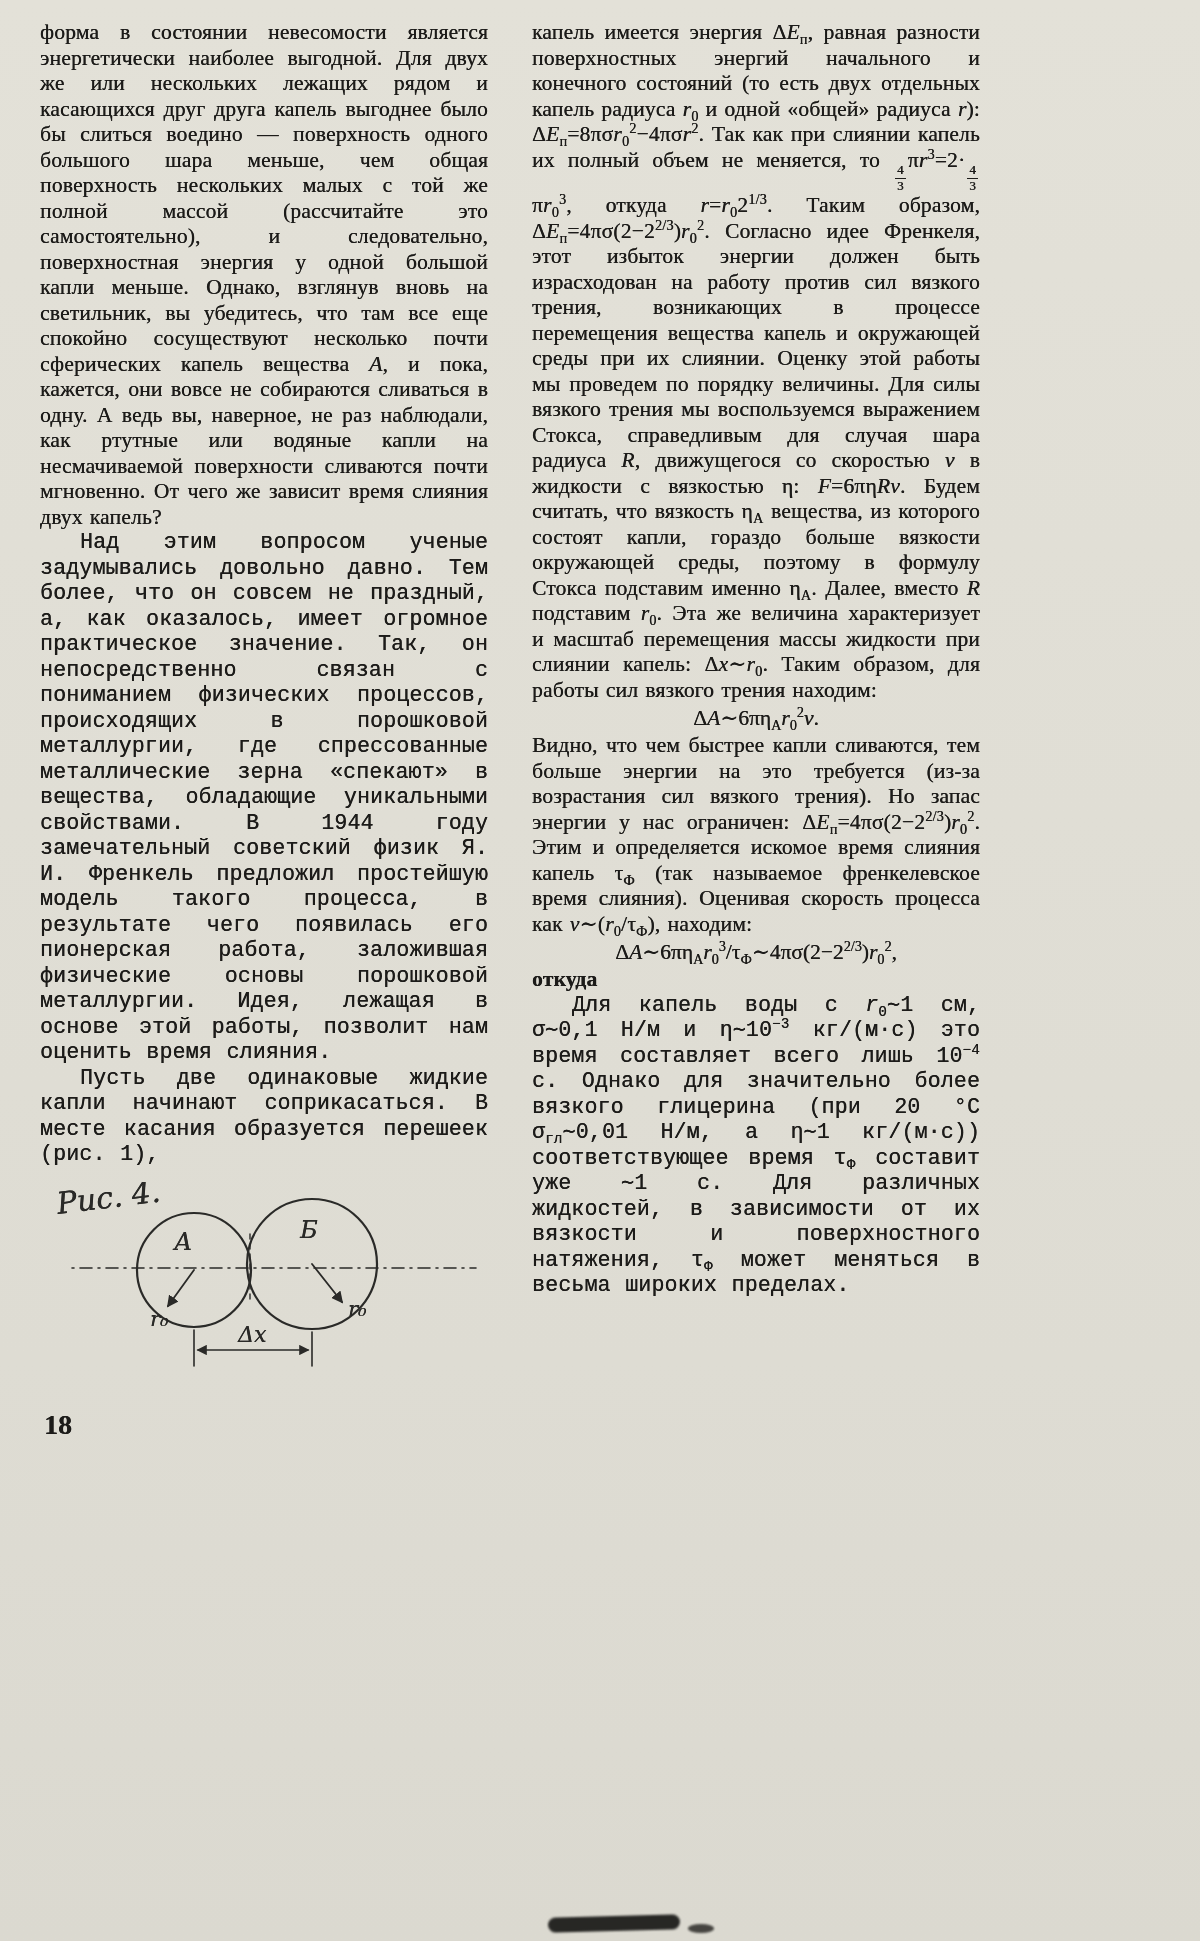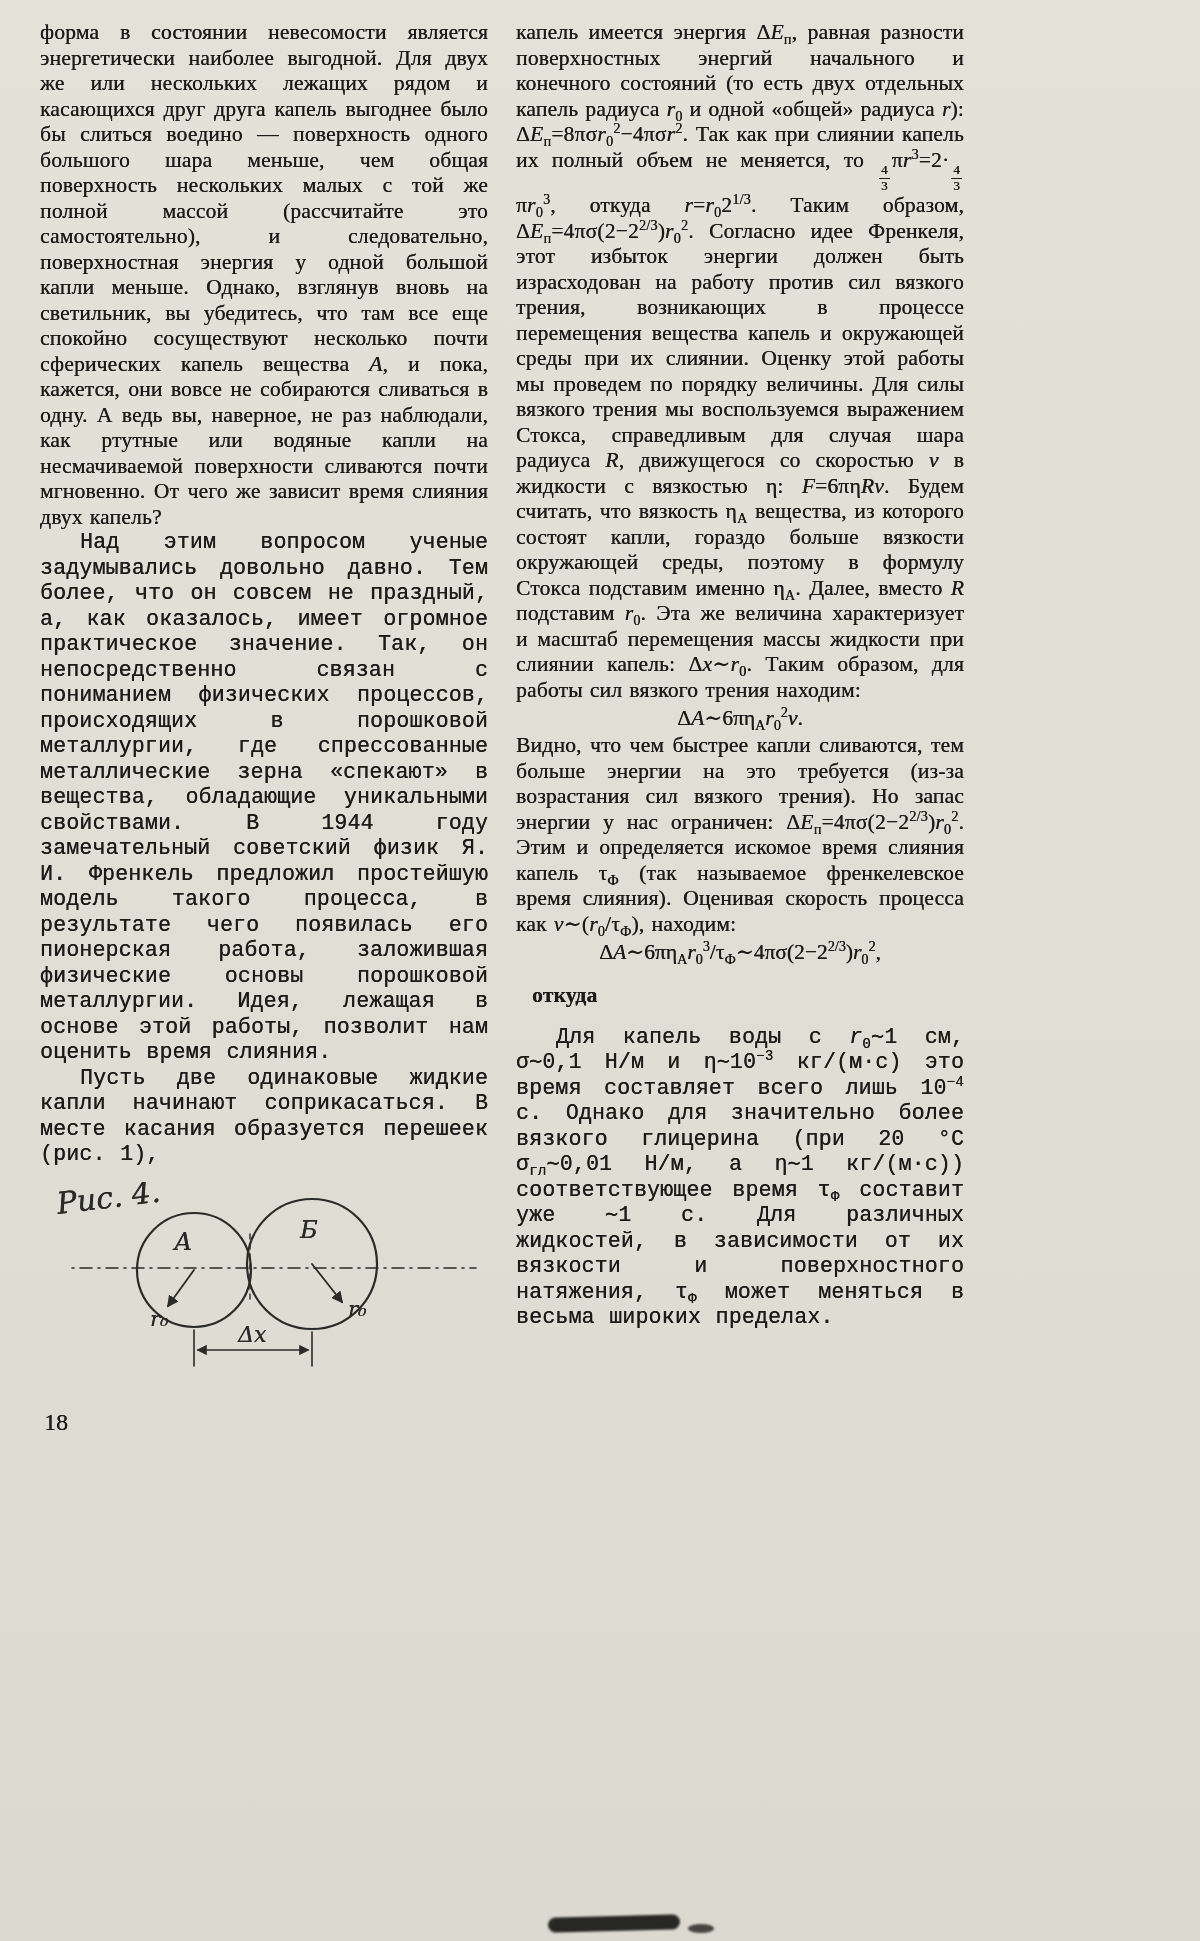--- a/index.html
+++ b/index.html
@@ -5,31 +5,31 @@
 <style>
   html,body{margin:0;padding:0;}
   body{
     width:1200px;height:1941px;
     background:linear-gradient(#e3e1d8,#dedcd3 70%,#dbd9d0);
     font-family:"Liberation Serif","DejaVu Serif",serif;
     color:#1c1b19;
     position:relative;overflow:hidden;
   }
   .page{padding:20px 36px 0 40px;text-shadow:0.3px 0 0 currentColor;}
-  .columns{display:flex;gap:28px;}
+  .columns{display:flex;gap:44px;}
   .col{width:448px;flex:0 0 448px;}
   p.para{
     margin:0;font-size:21.5px;line-height:25.5px;
     text-align:justify;letter-spacing:0.2px;word-spacing:1.5px;
   }
   p.ind{text-indent:40px;font-family:Liberation Mono, monospace;}
   p.formula{margin:0 0;font-size:21.5px;line-height:30px;text-align:center;}
-  p.connector{margin:16px;font-size:21.5px;line-height:25.5px;text-align:left;font-weight:bold;}
+  p.connector{margin:0;font-size:21.5px;line-height:25.5px;text-align:left;font-weight:bold;}
   figure{margin:14px 0 10px;text-align:center;}
-  .pageno{margin:18px 0 8px 4px;font-size:24px;font-weight:normal;}
+  .pageno{margin:18px 0 8px 4px;font-size:28px;font-weight:bold;}
   i{font-style:italic;}
   sub,sup{font-size:0.66em;line-height:0;}
   sub{vertical-align:-0.32em;}
   sup{vertical-align:0.55em;}
   .frac{display:inline-flex;flex-direction:column;vertical-align:-0.6em;text-align:center;font-size:0.6em;line-height:1.12;margin:0 2px;}
   .frac .fd{border-top:1.8px solid currentColor;padding:0 2px;}
   .frac .fn{padding:0 2px;}
   .smudge{
     position:absolute;left:548px;top:1916px;width:132px;height:15px;
     background:#181816;border-radius:8px;filter:blur(1.3px);

